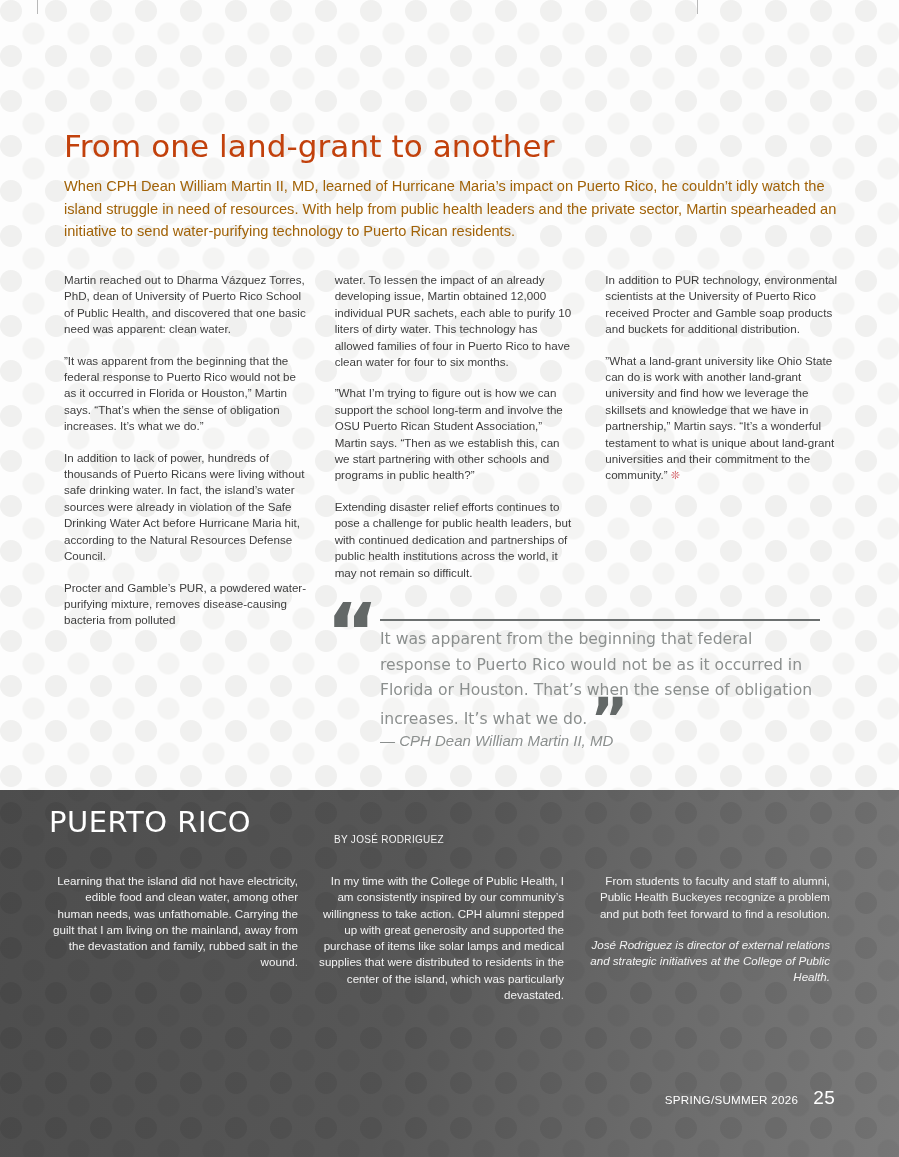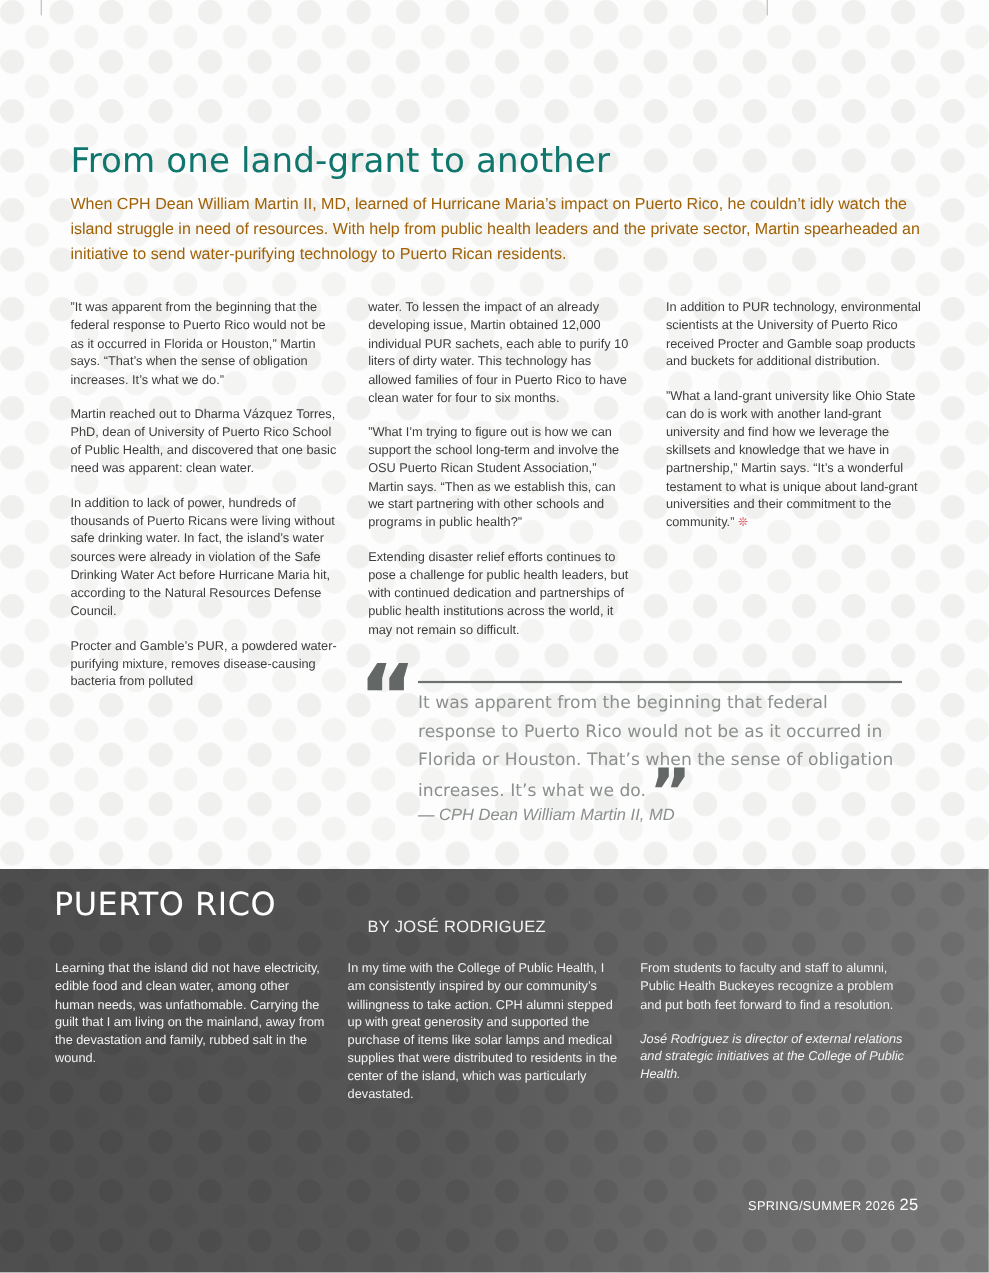--- a/index.html
+++ b/index.html
@@ -49,21 +49,21 @@
     height: 790px;
   }
 
   .headline {
     position: absolute;
     left: 64px;
     top: 128px;
     font-size: 31px;
     font-weight: 400;
     letter-spacing: 0.1px;
-    color: #0f766e;
+    color: #c2410c;
     font-family: "DejaVu Sans", sans-serif;
     font-stretch: normal;
   }
 
   .deck {
     position: absolute;
     left: 64px;
     top: 175px;
     width: 784px;
     font-size: 14.6px;
@@ -182,75 +182,76 @@
     font-weight: 400;
     color: #ffffff;
     letter-spacing: 0.5px;
     line-height: 1;
     margin-left: 29px;
   }
   .band-byline {
     position: absolute;
     left: 334px;
     top: 834px;
-    font-size: 15px;
+    font-size: 10px;
     letter-spacing: 0.3px;
     color: #f2f2f2;
   }
 
   .band-cols {
     position: absolute;
     left: 50px;
     top: 873px;
     width: 790px;
     display: flex;
     gap: 18px;
+    text-align: right;
   }
   .band-col {
     width: 248px;
     font-size: 11.6px;
     line-height: 16.3px;
     color: #f3f3f3;
   }
   .band-col p { margin: 0 0 15px 0; }
   .band-col p.italic { font-style: italic; }
 
   .folio {
     position: absolute;
     right: 64px;
     top: 1087px;
     font-size: 11.6px;
     color: #ffffff;
     letter-spacing: 0.3px;
   }
   .folio .pageno {
-    font-size: 15px;
-    margin-left: 4px;
+    font-size: 19px;
+    margin-left: 15px;
   }
 </style>
 </head>
 <body>
 
 <div class="page">
 
   <div class="dots-light"></div>
   <div class="crop-mark left"></div>
   <div class="crop-mark right"></div>
 
   <div class="article">
 
     <div class="headline">From one land-grant to another</div>
 
     <div class="deck">When CPH Dean William Martin II, MD, learned of Hurricane Maria’s impact on Puerto Rico, he couldn’t idly watch the island struggle in need of resources. With help from public health leaders and the private sector, Martin spearheaded an initiative to send water-purifying technology to Puerto Rican residents.</div>
 
     <div class="cols">
 
       <div class="col">
+        <p>Martin reached out to Dharma Vázquez Torres, PhD, dean of University of Puerto Rico School of Public Health, and discovered that one basic need was apparent: clean water.</p>
         <p>”It was apparent from the beginning that the federal response to Puerto Rico would not be as it occurred in Florida or Houston,” Martin says. “That’s when the sense of obligation increases. It’s what we do.”</p>
-        <p>Martin reached out to Dharma Vázquez Torres, PhD, dean of University of Puerto Rico School of Public Health, and discovered that one basic need was apparent: clean water.</p>
         <p>In addition to lack of power, hundreds of thousands of Puerto Ricans were living without safe drinking water. In fact, the island’s water sources were already in violation of the Safe Drinking Water Act before Hurricane Maria hit, according to the Natural Resources Defense Council.</p>
         <p>Procter and Gamble’s PUR, a powdered water-purifying mixture, removes disease-causing bacteria from polluted</p>
       </div>
 
       <div class="col">
         <p>water. To lessen the impact of an already developing issue, Martin obtained 12,000 individual PUR sachets, each able to purify 10 liters of dirty water. This technology has allowed families of four in Puerto Rico to have clean water for four to six months.</p>
         <p>”What I’m trying to figure out is how we can support the school long-term and involve the OSU Puerto Rican Student Association,” Martin says. “Then as we establish this, can we start partnering with other schools and programs in public health?”</p>
         <p>Extending disaster relief efforts continues to pose a challenge for public health leaders, but with continued dedication and partnerships of public health institutions across the world, it may not remain so difficult.</p>
       </div>
 

